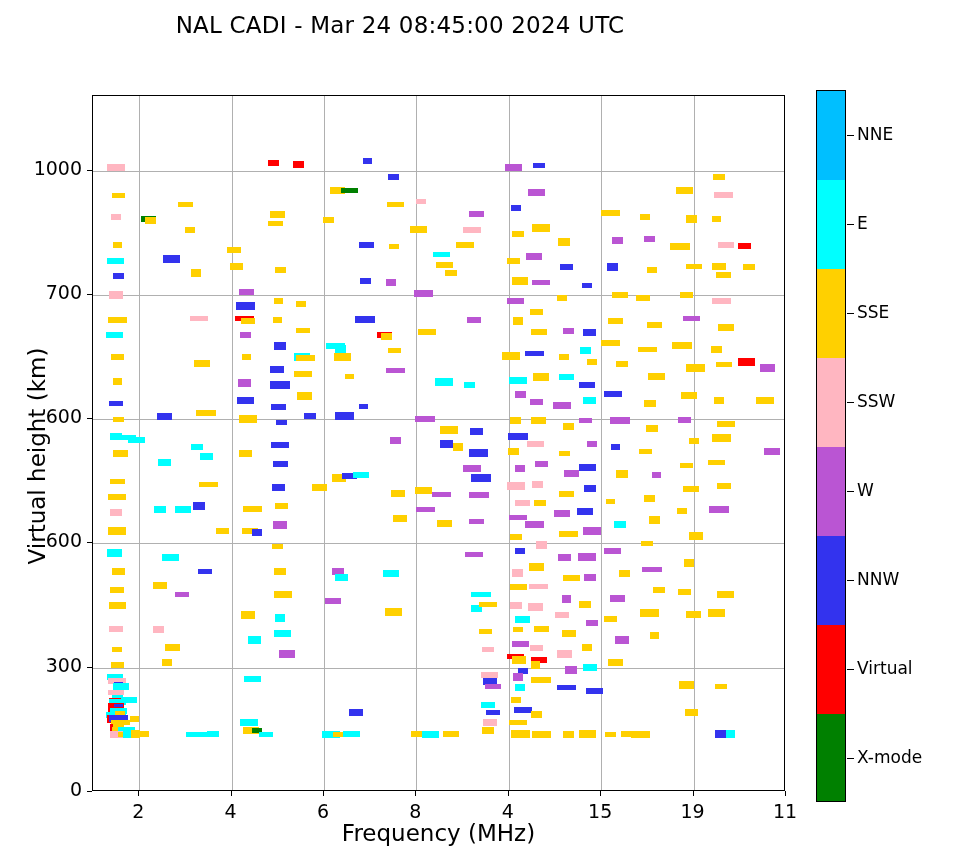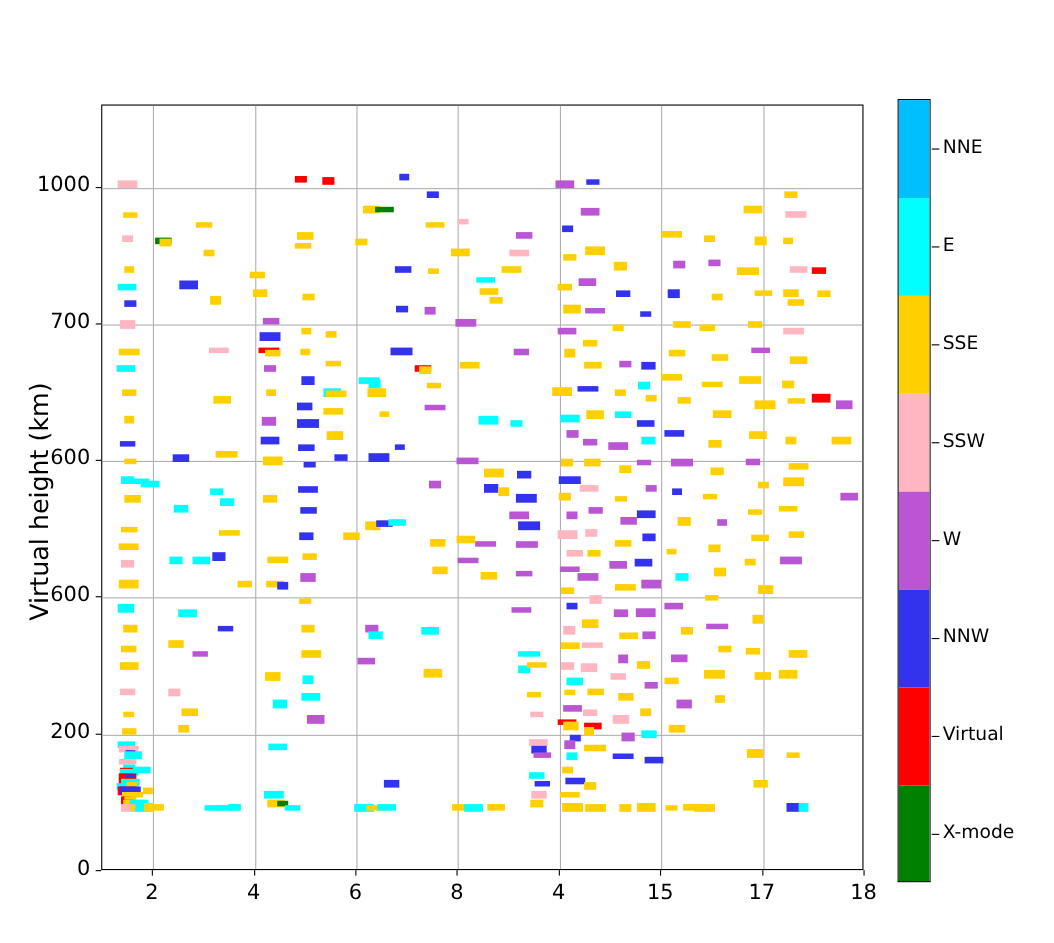--- a/index.html
+++ b/index.html
@@ -135,20 +135,21 @@
     color: #000000;
     white-space: nowrap;
     margin-top: -11px;
   }
 </style>
 </head>
 <body>
 
 <div id="root">
 
+  <div id="plot-title">NAL CADI - Mar 24 08:45:00 2024 UTC</div>
 
   <div id="plot-frame">
     <div id="grid-layer">
         <div class="gridline-v" style="left: 46.2px;"></div>
         <div class="gridline-v" style="left: 138.6px;"></div>
         <div class="gridline-v" style="left: 231px;"></div>
         <div class="gridline-v" style="left: 323.4px;"></div>
         <div class="gridline-v" style="left: 415.8px;"></div>
         <div class="gridline-v" style="left: 508.2px;"></div>
         <div class="gridline-v" style="left: 600.6px;"></div>
@@ -577,37 +578,38 @@
       <div class="ticklabel-x" style="left: 230.6px; top: 800px;">4</div>
       <div class="tick-x" style="left: 323px; top: 791px;"></div>
       <div class="ticklabel-x" style="left: 323px; top: 800px;">6</div>
       <div class="tick-x" style="left: 415.4px; top: 791px;"></div>
       <div class="ticklabel-x" style="left: 415.4px; top: 800px;">8</div>
       <div class="tick-x" style="left: 507.8px; top: 791px;"></div>
       <div class="ticklabel-x" style="left: 507.8px; top: 800px;">4</div>
       <div class="tick-x" style="left: 600.2px; top: 791px;"></div>
       <div class="ticklabel-x" style="left: 600.2px; top: 800px;">15</div>
       <div class="tick-x" style="left: 692.6px; top: 791px;"></div>
-      <div class="ticklabel-x" style="left: 692.6px; top: 800px;">17</div>
+      <div class="ticklabel-x" style="left: 692.6px; top: 800px;">19</div>
       <div class="tick-x" style="left: 785px; top: 791px;"></div>
-      <div class="ticklabel-x" style="left: 785px; top: 800px;">18</div>
+      <div class="ticklabel-x" style="left: 785px; top: 800px;">11</div>
       <div class="tick-y" style="left: 87px; top: 791px;"></div>
       <div class="ticklabel-y" style="left: 12px; top: 791px;">0</div>
       <div class="tick-y" style="left: 87px; top: 666.714px;"></div>
-      <div class="ticklabel-y" style="left: 12px; top: 666.714px;">200</div>
+      <div class="ticklabel-y" style="left: 12px; top: 666.714px;">300</div>
       <div class="tick-y" style="left: 87px; top: 542.429px;"></div>
       <div class="ticklabel-y" style="left: 12px; top: 542.429px;">600</div>
       <div class="tick-y" style="left: 87px; top: 418.143px;"></div>
       <div class="ticklabel-y" style="left: 12px; top: 418.143px;">600</div>
       <div class="tick-y" style="left: 87px; top: 293.857px;"></div>
       <div class="ticklabel-y" style="left: 12px; top: 293.857px;">700</div>
       <div class="tick-y" style="left: 87px; top: 169.571px;"></div>
       <div class="ticklabel-y" style="left: 12px; top: 169.571px;">1000</div>
     </div>
 
+  <div id="xlabel">Frequency (MHz)</div>
   <div id="ylabel">Virtual height (km)</div>
 
   <div id="colorbar">
       <div class="cb-seg" style="height: 89px; background: rgb(0, 191, 255);"></div>
       <div class="cb-seg" style="height: 89px; background: rgb(0, 255, 255);"></div>
       <div class="cb-seg" style="height: 89px; background: rgb(255, 208, 0);"></div>
       <div class="cb-seg" style="height: 89px; background: rgb(255, 182, 193);"></div>
       <div class="cb-seg" style="height: 89px; background: rgb(186, 85, 211);"></div>
       <div class="cb-seg" style="height: 89px; background: rgb(51, 51, 238);"></div>
       <div class="cb-seg" style="height: 89px; background: rgb(255, 0, 0);"></div>

